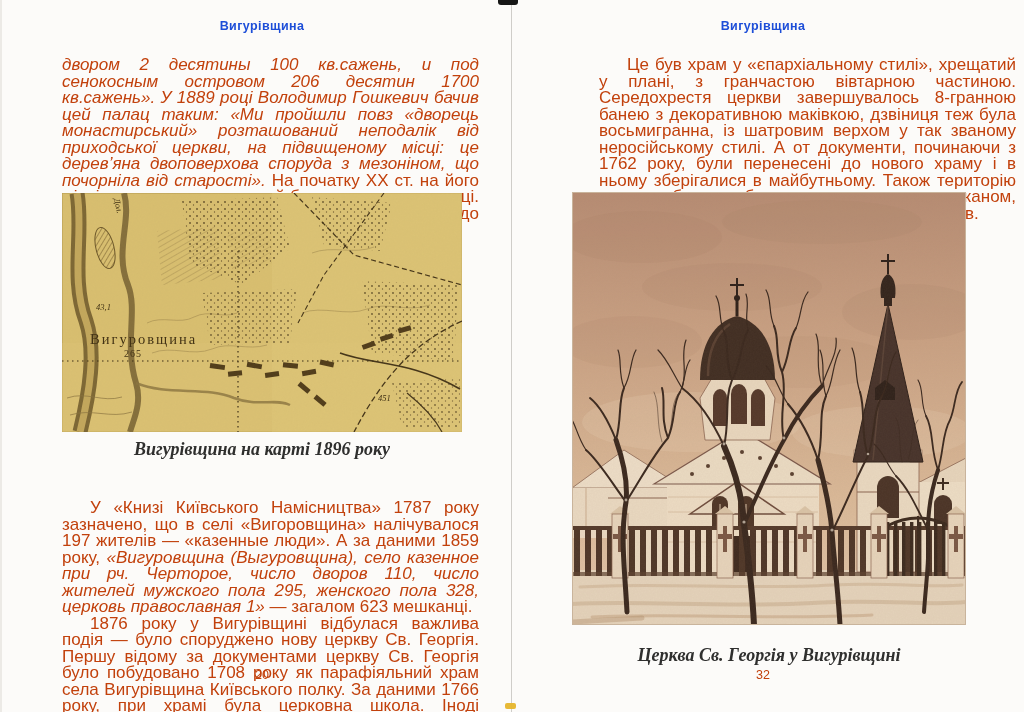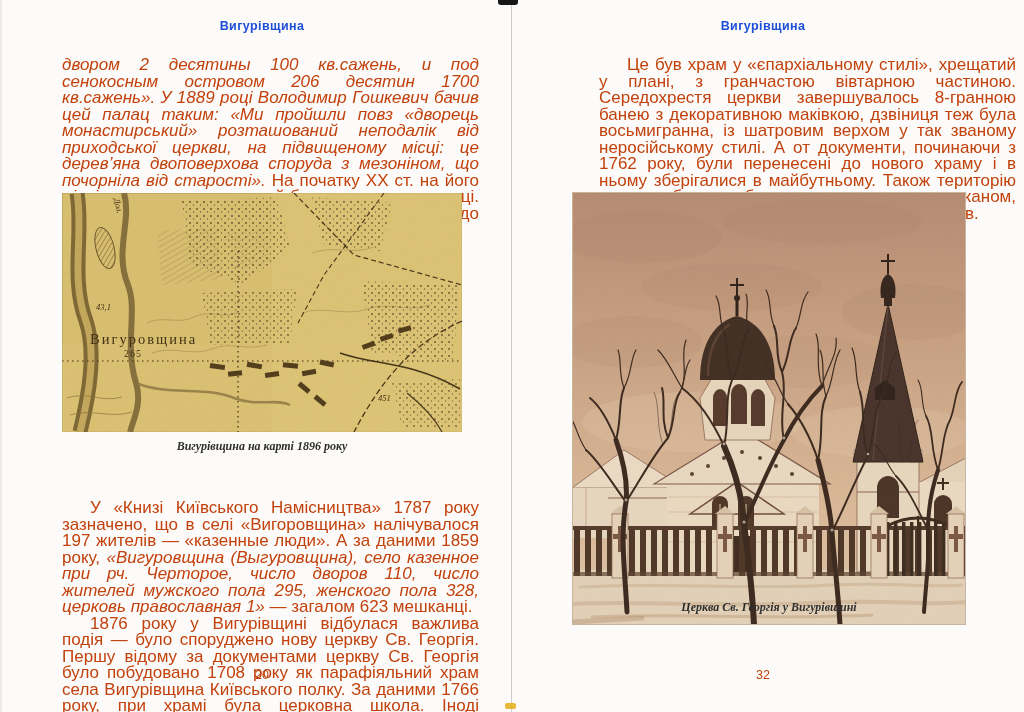--- a/index.html
+++ b/index.html
@@ -15,23 +15,23 @@
   .body-text{position:absolute;width:417px;font-size:17px;line-height:16.5px;color:#c2410c;text-align:justify;}
   .body-text p{margin:0;}
   .body-text p.indent{text-indent:28px;}
   .it{font-style:italic;}
   #left-para1{left:62px;top:57px;}
   #left-lower{left:62px;top:500px;}
   #right-para1{left:556px;top:57px;margin-left:43px;}
   .figure{position:absolute;display:block;}
   #map-figure{left:62px;top:193px;width:400px;height:239px;}
   #church-figure{left:572px;top:192px;width:394px;height:433px;}
-  .caption{position:absolute;font-family:"Liberation Serif",serif;font-style:italic;font-weight:bold;font-size:12px;color:#2f2f2e;text-align:center;}
+  .caption{position:absolute;font-family:"Liberation Serif",serif;font-style:italic;font-weight:bold;font-size:18px;color:#2f2f2e;text-align:center;}
   #map-caption{left:62px;top:439px;width:400px;}
-  #church-caption{left:572px;top:600px;width:394px;}
+  #church-caption{left:572px;top:645px;width:394px;}
   .pagenum{position:absolute;top:668px;font-size:12.5px;color:#c2410c;text-align:center;}
   #pagenum-left{left:62px;width:400px;}
   #pagenum-right{left:556px;width:414px;}
 </style>
 </head>
 <body>
 
 <div id="scan">
   <div class="edge-left"></div>
 

